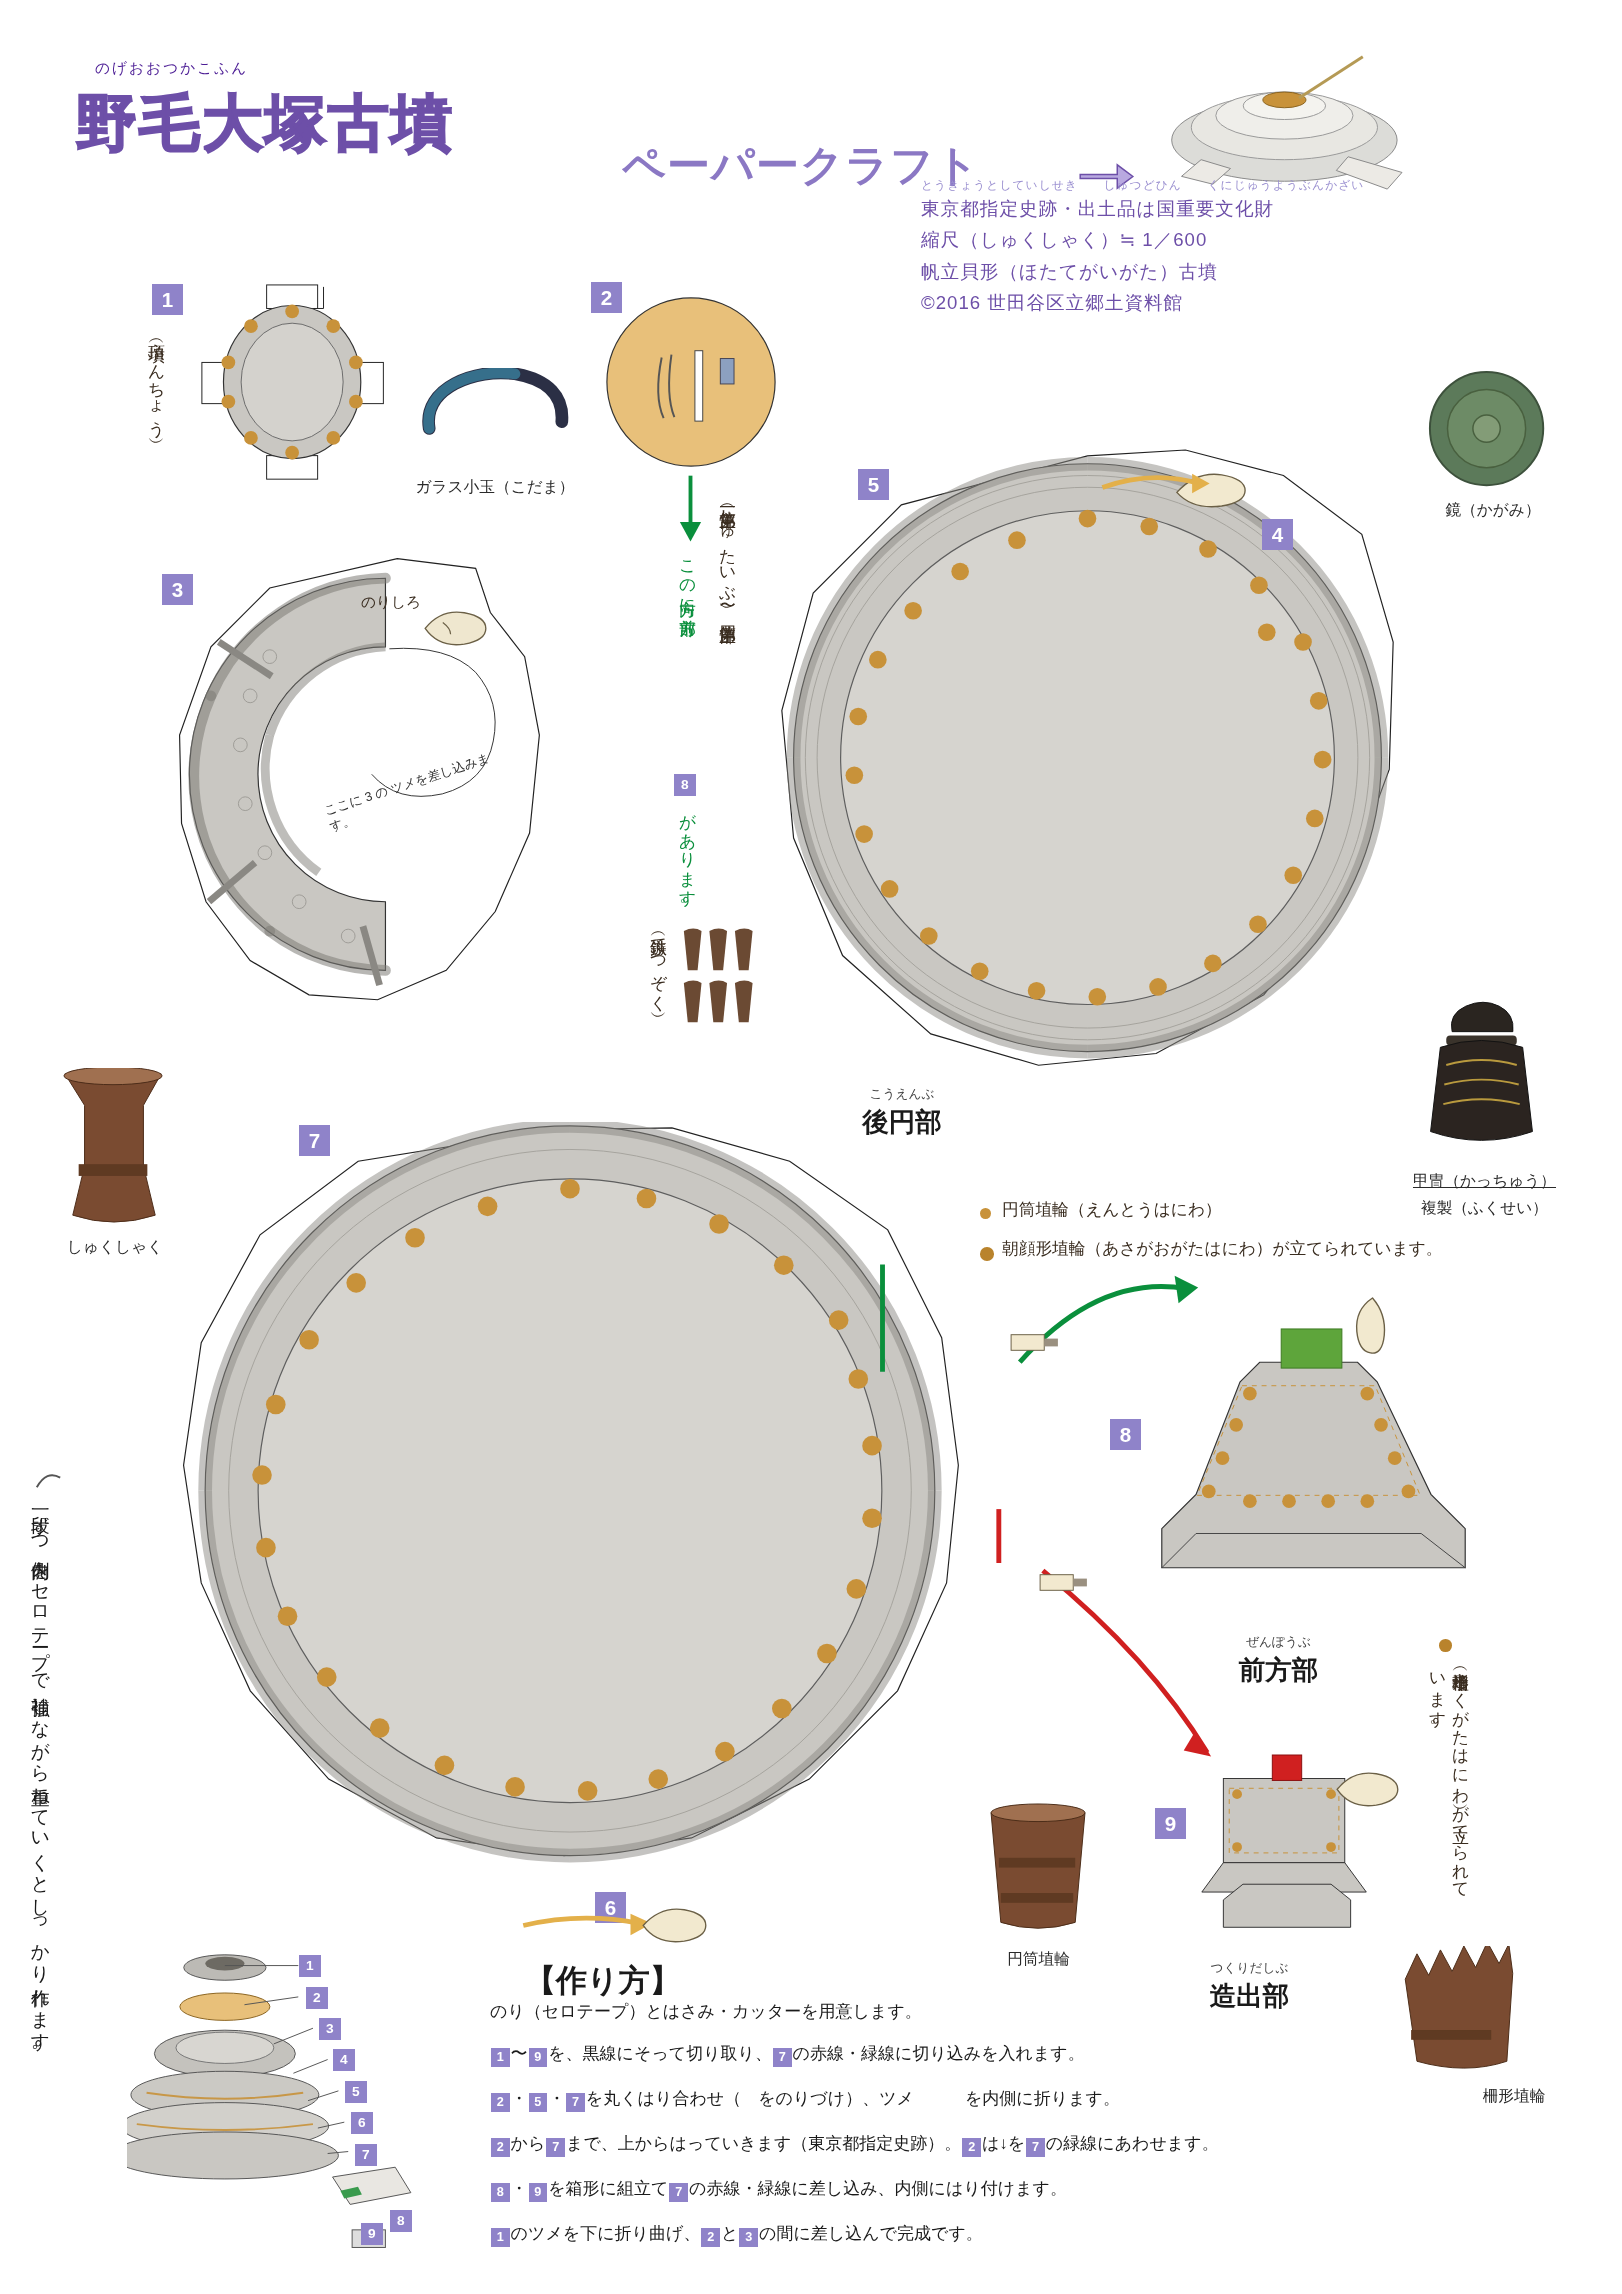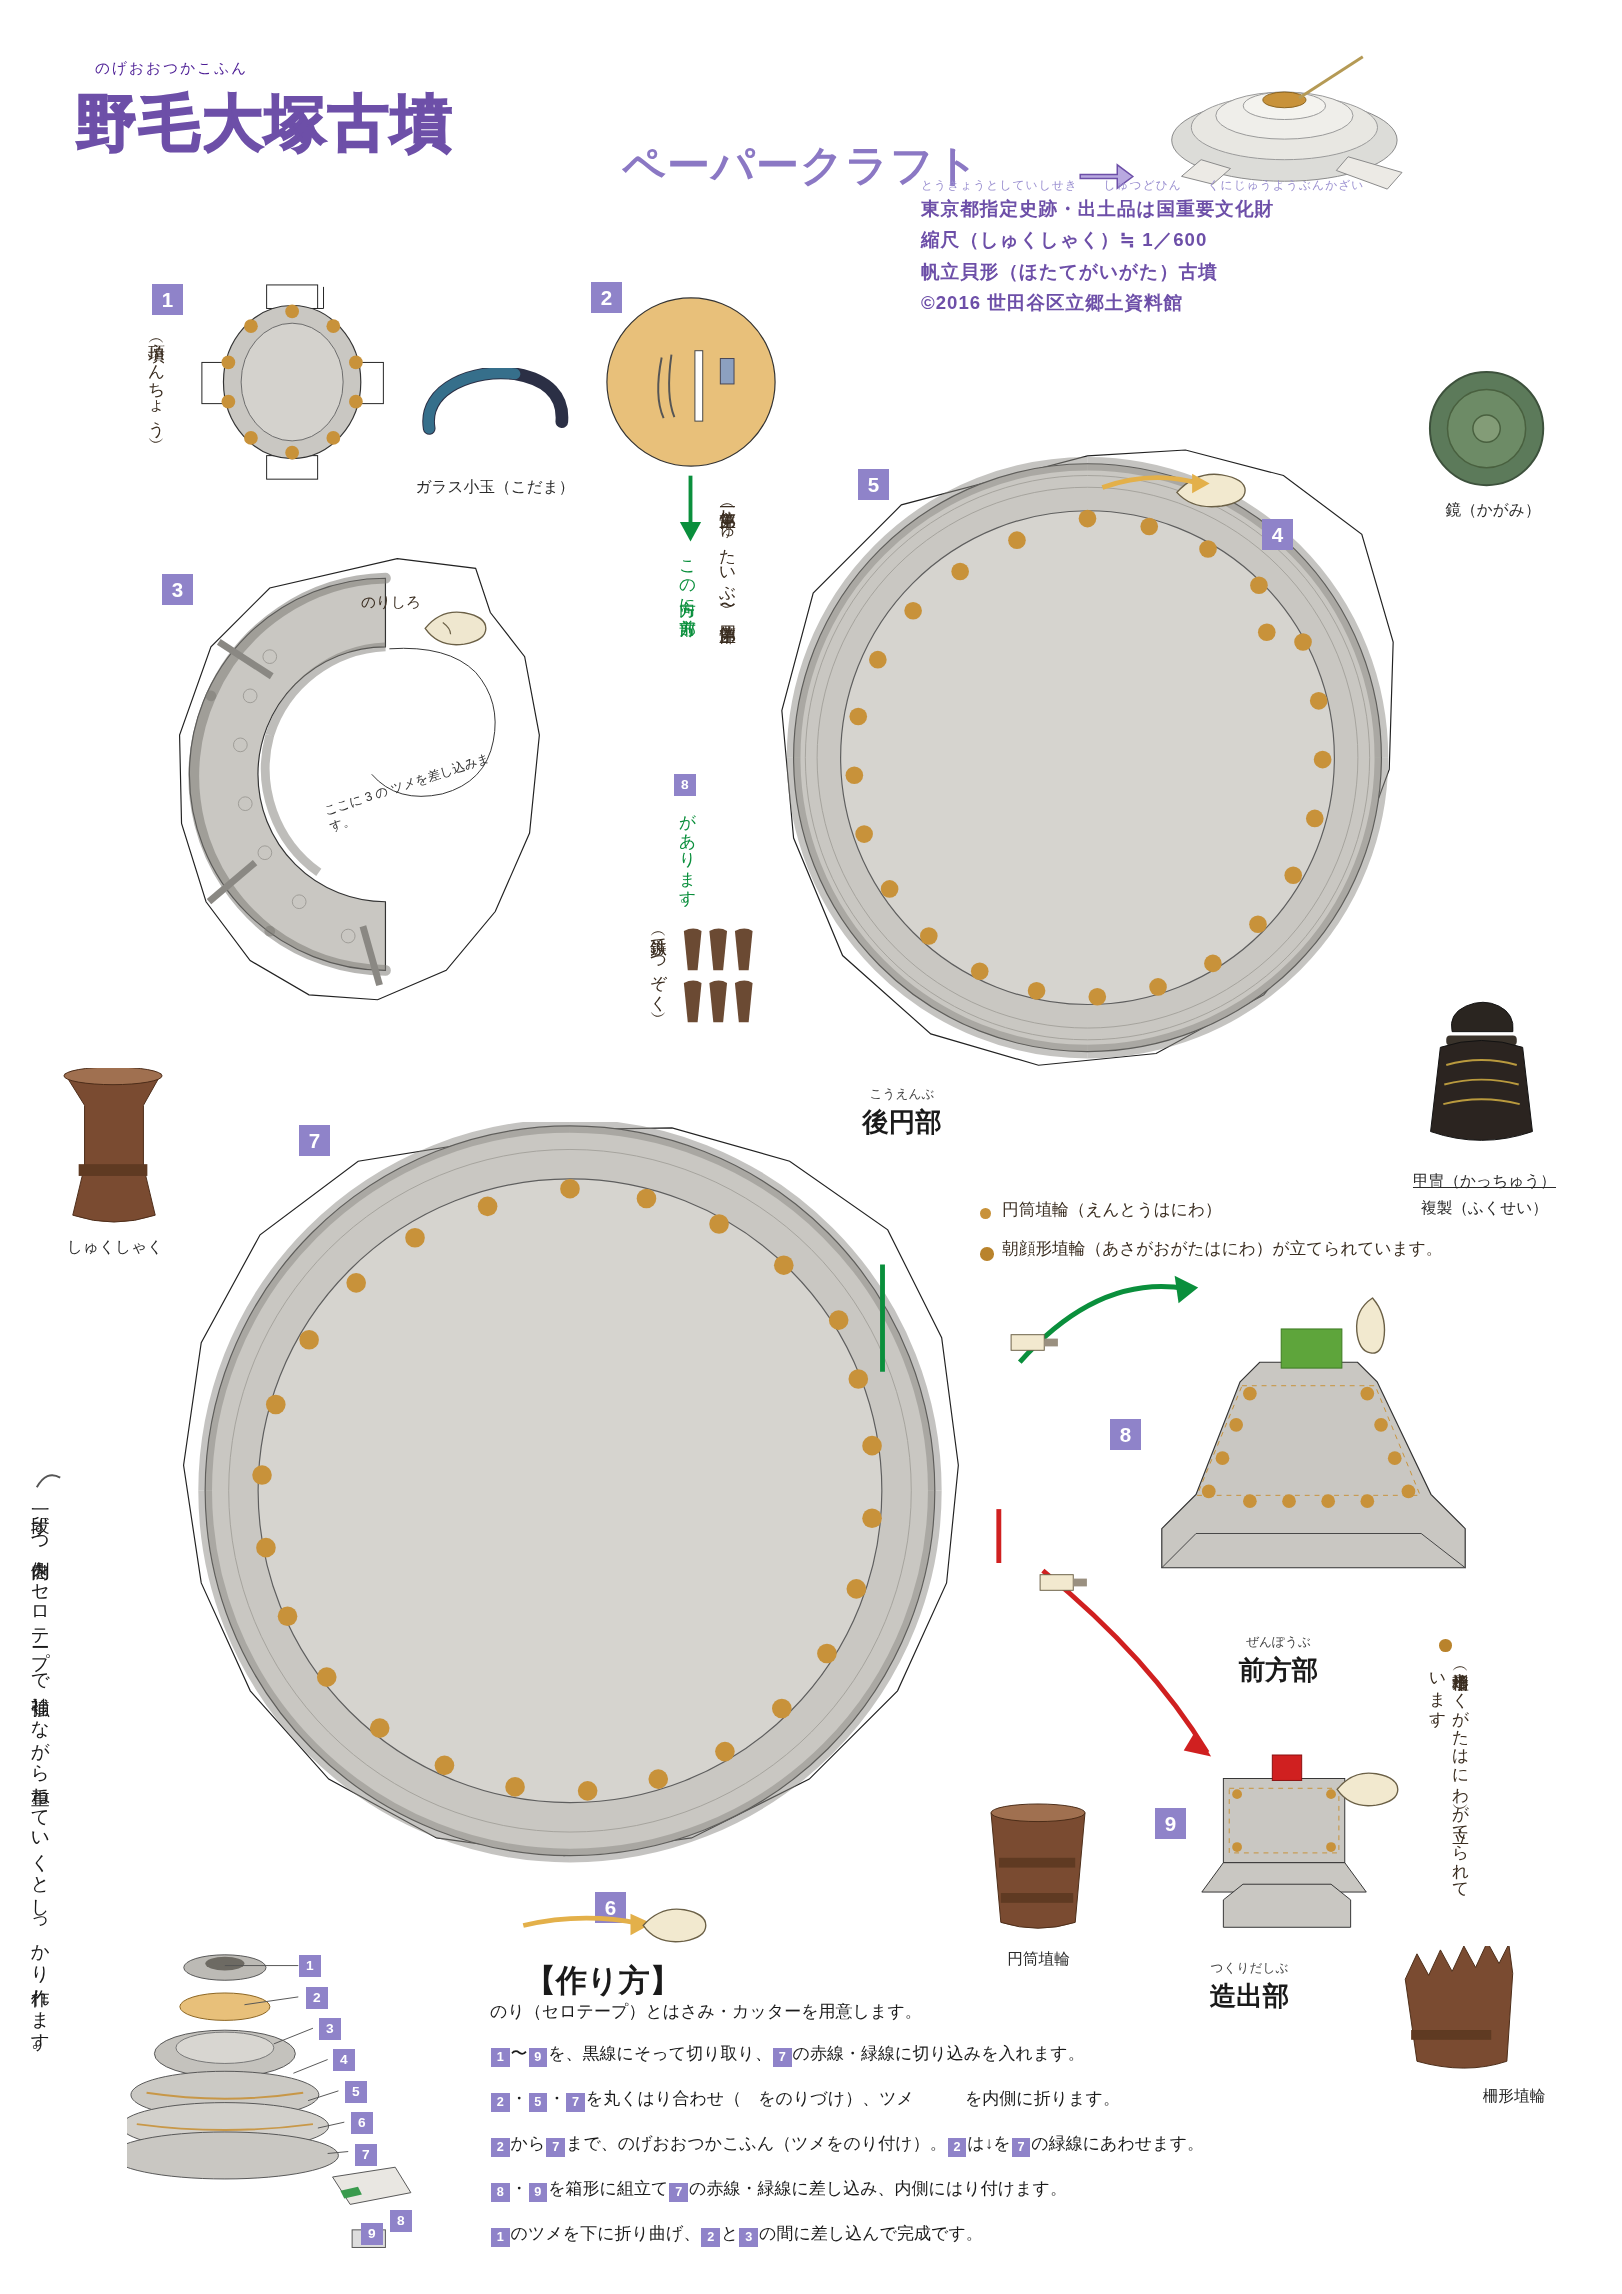--- a/index.html
+++ b/index.html
@@ -9,21 +9,21 @@
   .ruby{font-size:14.7px;color:#4c1d95;letter-spacing:2px;}
   .title-main{font-size:61px;font-weight:bold;color:#6d4fa8;
      -webkit-text-stroke:2px #6d4fa8;letter-spacing:2px;}
   .title-sub{font-size:43px;font-weight:bold;color:#8b78c4;letter-spacing:1px;}
   .badge{width:31px;height:31px;background:#8f83c9;color:#fff;font-size:20.6px;
      font-weight:bold;display:flex;align-items:center;justify-content:center;}
   .badge.sm{width:21.6px;height:21.6px;font-size:13.7px;}
   .vtext{writing-mode:vertical-rl;text-orientation:upright;}
   .lbl{font-size:16.7px;color:#3a2d20;}
   .green{color:#0a8f3c;}
-  .info{font-size:18.6px;font-weight:bold;color:#6d4fa8;letter-spacing:1px;}
+  .info{font-size:18.6px;font-weight:normal;color:#6d4fa8;letter-spacing:1px;}
   .info-ruby{font-size:11.8px;color:#9a8fd0;letter-spacing:1px;}
   .dot{width:10.8px;height:10.8px;border-radius:50%;display:inline-block;}
   .howto-title{font-size:31px;font-weight:bold;margin-left:35px;}
   .howto-line{font-size:17px;line-height:1.05;white-space:nowrap;}
   .nbadge{display:inline-flex;width:18.6px;height:18.6px;background:#8f83c9;color:#fff;
      font-size:12.7px;font-weight:bold;align-items:center;justify-content:center;
      vertical-align:-2px;margin:0 1px;}
   svg{display:block;}
   .cap{font-size:15.7px;color:#2a2a2a;text-align:center;}
   .cap-s{font-size:12.7px;color:#444;text-align:center;}
@@ -411,21 +411,21 @@
 
 <div class="abs howto-line" style="left:490px;top:2045px;">
   <span class="nbadge">1</span><span>〜</span><span class="nbadge">9</span><span>を、黒線にそって切り取り、</span><span class="nbadge">7</span><span>の赤線・緑線に切り込みを入れます。</span>
 </div>
 
 <div class="abs howto-line" style="left:490px;top:2090px;">
   <span class="nbadge">2</span>・<span class="nbadge">5</span>・<span class="nbadge">7</span><span>を丸くはり合わせ（　をのりづけ）、ツメ　　　を内側に折ります。</span>
 </div>
 
 <div class="abs howto-line" style="left:490px;top:2135px;">
-  <span class="nbadge">2</span><span>から</span><span class="nbadge">7</span><span>まで、のげおおつかこふん（ツメをのり付け）。</span><span class="nbadge">2</span><span>は↓を</span><span class="nbadge">7</span><span>の緑線にあわせます。</span>
+  <span class="nbadge">2</span><span>から</span><span class="nbadge">7</span><span>まで、上からはっていきます（東京都指定史跡）。</span><span class="nbadge">2</span><span>は↓を</span><span class="nbadge">7</span><span>の緑線にあわせます。</span>
 </div>
 
 <div class="abs howto-line" style="left:490px;top:2180px;">
   <span class="nbadge">8</span>・<span class="nbadge">9</span><span>を箱形に組立て</span><span class="nbadge">7</span><span>の赤線・緑線に差し込み、内側にはり付けます。</span>
 </div>
 
 <div class="abs howto-line" style="left:490px;top:2225px;">
   <span class="nbadge">1</span><span>のツメを下に折り曲げ、</span><span class="nbadge">2</span><span>と</span><span class="nbadge">3</span><span>の間に差し込んで完成です。</span>
 </div>
 

